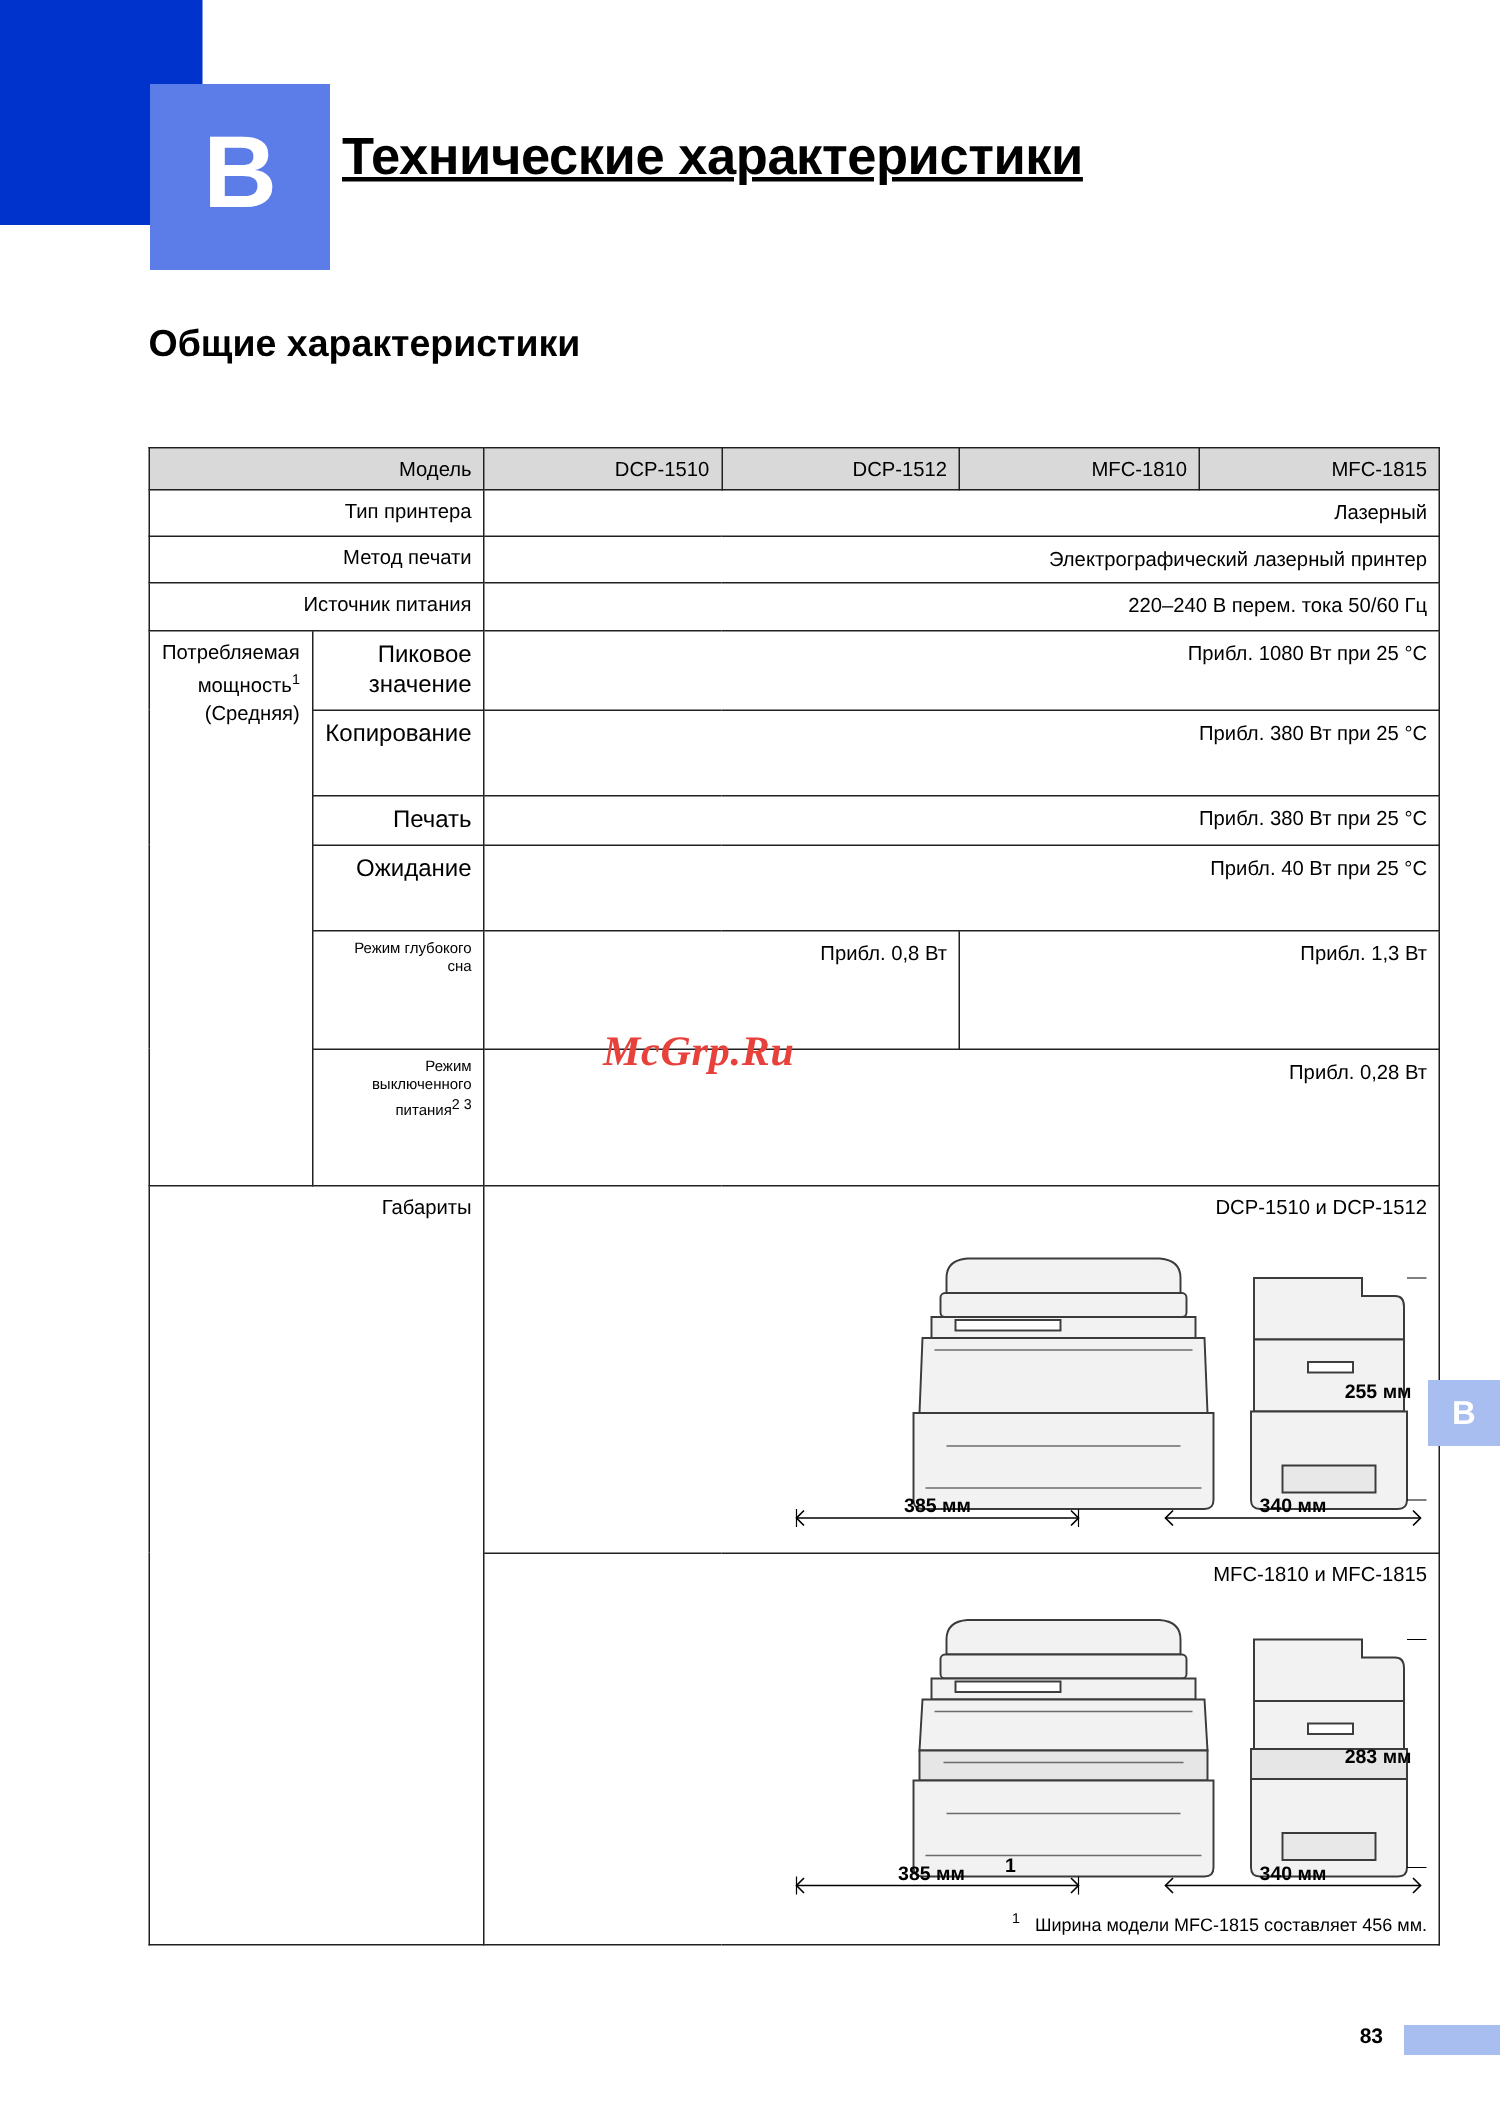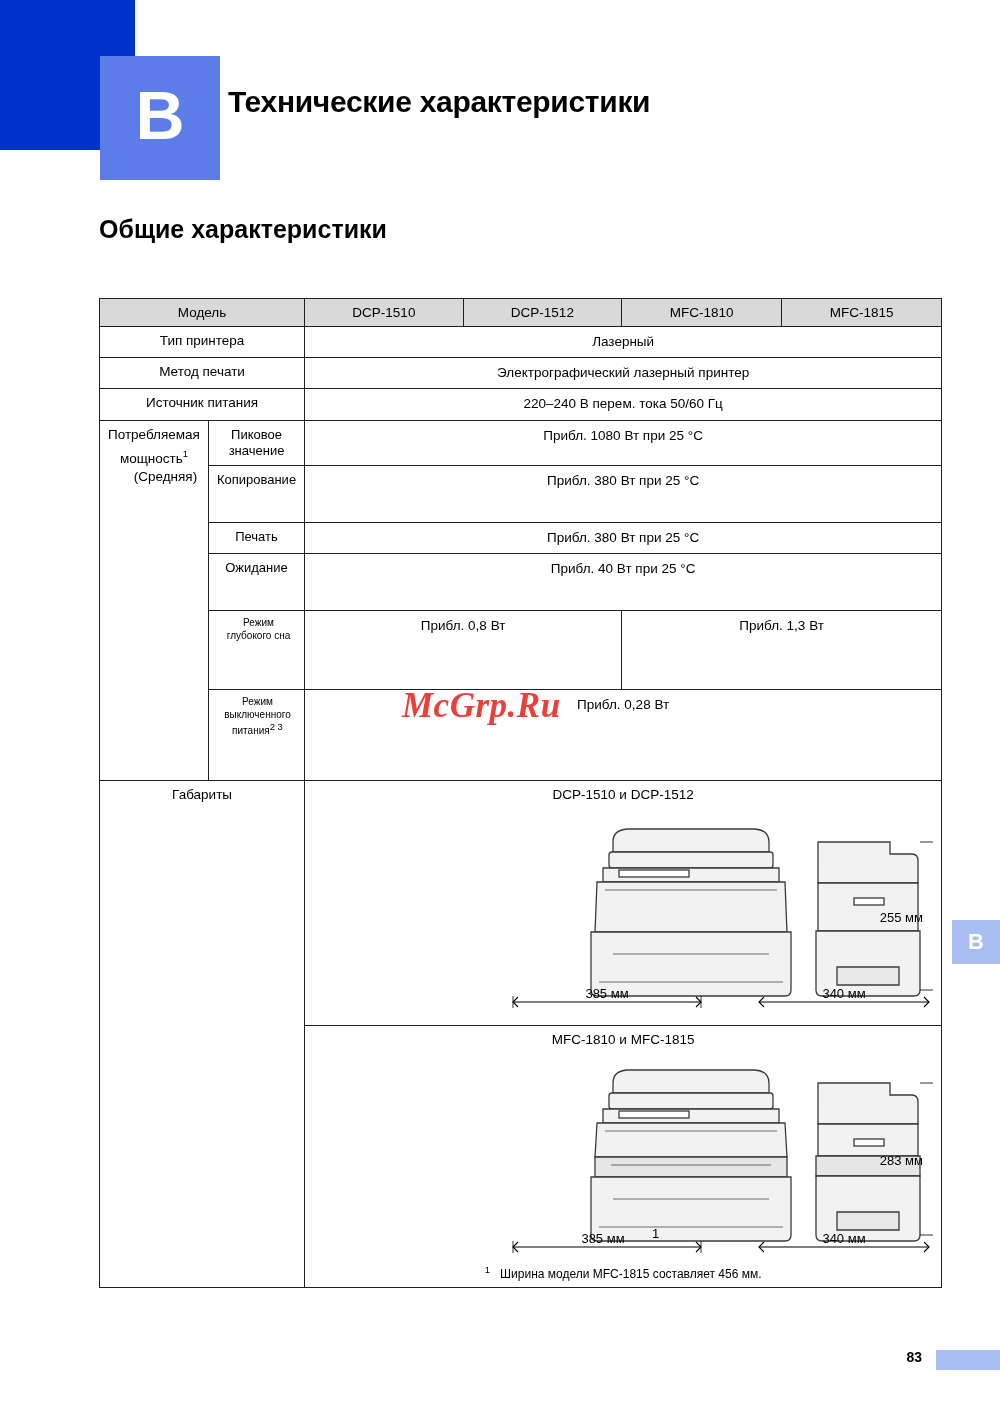--- a/index.html
+++ b/index.html
@@ -37,23 +37,24 @@
     color: #ffffff;
     font-size: 68px;
     font-weight: bold;
     text-align: center;
     line-height: 118px;
     font-family: "Liberation Sans", sans-serif;
   }
   #chapter-title {
     position: absolute;
     left: 228px; top: 85px;
-    font-size: 30px;
+    font-size: 35px;
     font-weight: bold;
     letter-spacing: -0.3px;
+    text-decoration: underline;
   }
 
   #section-title {
     position: absolute;
     left: 99px; top: 215px;
     font-size: 25px;
     font-weight: bold;
   }
 
   
@@ -61,66 +62,67 @@
     position: absolute;
     left: 99px; top: 298px;
     width: 822px;
     border-collapse: collapse;
     font-size: 13.5px;
   }
   #spec-table td, #spec-table th {
     border: 1px solid #231f20;
     padding: 6px 8px;
     vertical-align: top;
-    text-align: center;
+    text-align: right;
     font-weight: normal;
   }
   .hdr-row td {
     background: #d9d9d9;
     font-weight: bold;
     font-size: 13.5px;
     padding-top: 7px;
     padding-bottom: 7px;
   }
   .lbl {
     font-weight: bold;
     width: 150px;
   }
   .sub {
-    font-size: 13px;
+    font-size: 16px;
     width: 72px;
     line-height: 1.25;
   }
   .sub-small {
     font-size: 10px;
     line-height: 1.25;
   }
   .sup {
     font-size: 9.5px;
     vertical-align: super;
   }
   .val { line-height: 1.35; }
   .tall { height: 44px; }
 
   
   #watermark {
     position: absolute;
     left: 402px; top: 686px;
     font-family: "Liberation Serif", serif;
-    font-size: 35px;
+    font-size: 28px;
     font-style: italic;
     color: #e8403a;
     font-weight: bold;
     letter-spacing: 0.5px;
   }
 
   
   .diagram-wrap {
     position: relative;
     height: 215px;
+    font-weight: bold;
   }
   .fig-label {
     font-size: 13.5px;
     margin-bottom: 2px;
   }
   svg text {
     font-family: "Liberation Sans", sans-serif;
     font-size: 13px;
     fill: #000;
   }

